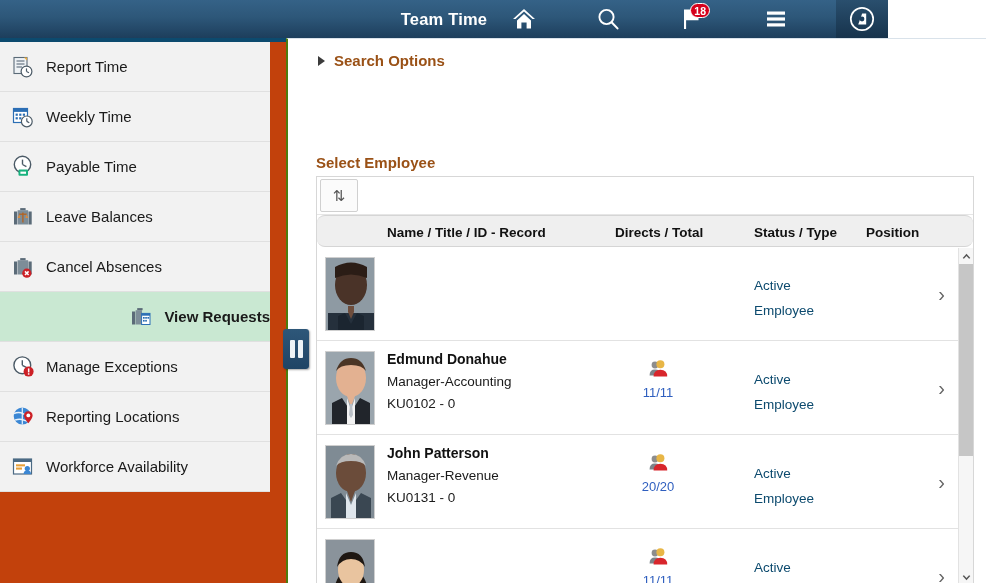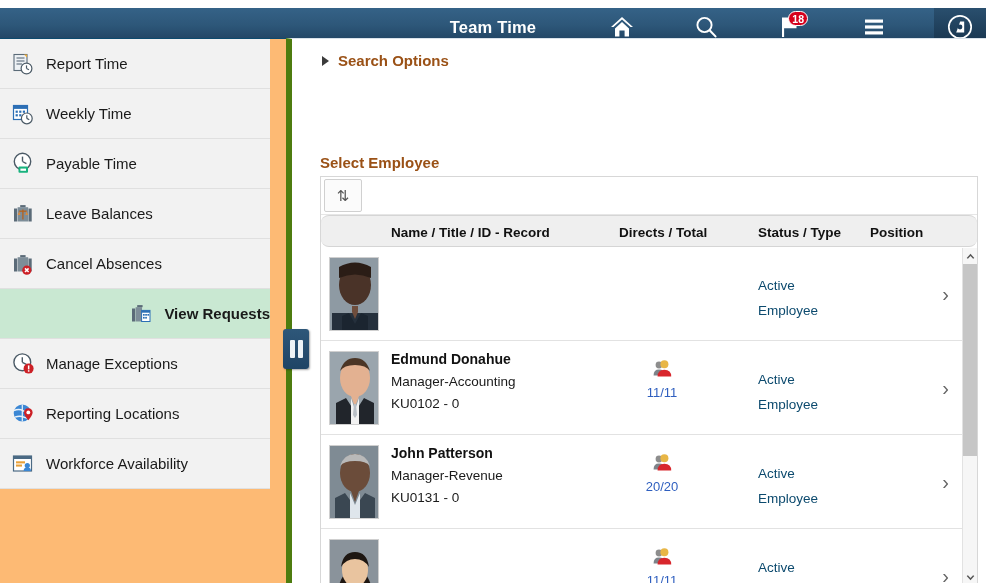--- a/index.html
+++ b/index.html
@@ -8,21 +8,21 @@
     overflow: hidden;
     font-family: "Liberation Sans", sans-serif;
     background: #ffffff;
   }
 
   
   .app { position: relative; width: 986px; height: 583px; }
 
   
   .header {
-    position: absolute; left: 0; top: 8px; width: 986px; height: 38px;
+    position: absolute; left: 0; top: 0; width: 888px; height: 38px;
     background: linear-gradient(to bottom, #356287 0%, #2d5779 45%, #1d3e5c 100%);
     display: flex; align-items: center;
   }
   .header-title {
     position: absolute; left: 0; right: 0; top: 0; height: 38px;
     display: flex; align-items: center; justify-content: center;
     color: #ffffff; font-size: 16.5px; font-weight: bold;
     letter-spacing: .2px;
   }
   .header-icons {
@@ -52,22 +52,22 @@
   .body-area {
     position: absolute; left: 0; top: 38px;
     width: 986px; height: 545px;
     background: #ffffff;
   }
 
   
   .sidebar {
     position: absolute; left: 0; top: 0;
     width: 308px; height: 545px;
-    background: #fdba74;
-    border-top: 1px solid #0c4a6e;
+    background: #c2410c;
+    border-top: 4px solid #0c4a6e;
     overflow: hidden;
   }
   .nav-list { width: 270px; }
   .nav-item {
     height: 50px; display: flex; align-items: center;
     padding-left: 8px;
     border-bottom: 1px solid #e0e0e0;
     cursor: pointer;
     background: #f2f2f2;
   }
@@ -112,21 +112,21 @@
     display: block; width: 5px; height: 18px;
     background: #eef3f7; border-radius: 1px;
   }
 
   
   .content {
     position: absolute; left: 286px; top: 0;
     width: 700px; height: 545px;
     background: #ffffff;
     border-top: 1px solid #d9e2ea;
-    border-left: 6px solid #4d7c0f;
+    border-left: 2px solid #4d7c0f;
   }
   .search-options {
     position: absolute; left: 30px; top: 13px;
     display: flex; align-items: center; gap: 9px; cursor: pointer;
   }
   .tri {
     width: 0; height: 0;
     border-left: 7px solid #3b3b3b;
     border-top: 5px solid transparent;
     border-bottom: 5px solid transparent;

